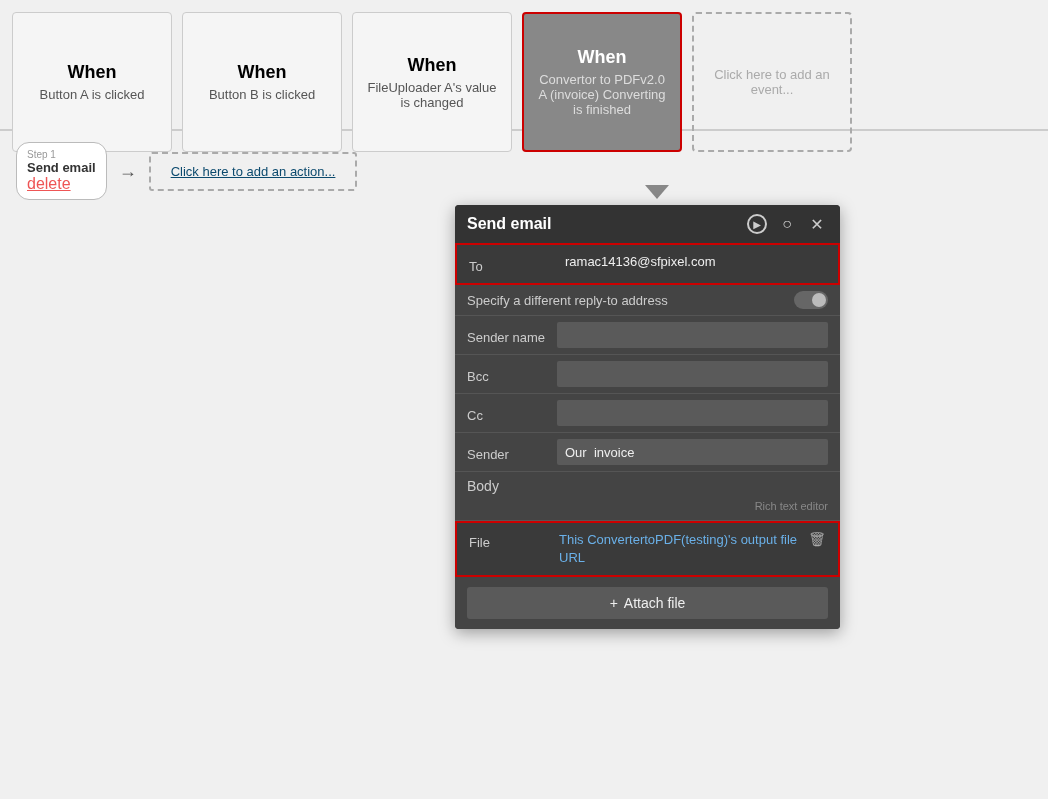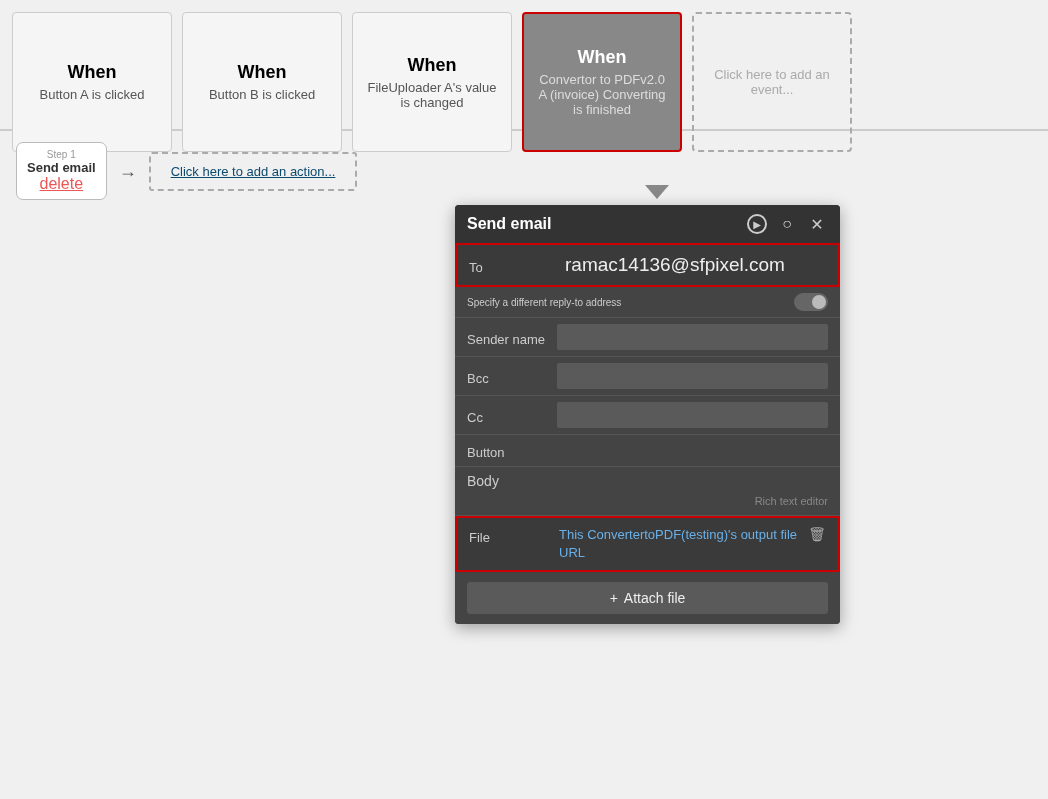--- a/index.html
+++ b/index.html
@@ -95,23 +95,23 @@
       align-items: center;
       padding: 14px 16px;
       background: #f0f0f0;
       gap: 12px;
       height: 80px;
     }
 
     .action-step-box {
       border: 1px solid #bbb;
       background: #fff;
-      border-radius: 7px;
+      border-radius: 13px;
       padding: 6px 10px;
-      text-align: center;
+      text-align: left;
       font-size: 12px;
       min-width: 80px;
     }
 
     .action-step-box .step-num {
       font-size: 10px;
       color: #999;
     }
 
     .action-step-box .step-name {
@@ -210,21 +210,21 @@
       width: 90px;
       min-width: 90px;
       padding-top: 4px;
     }
 
     .form-value {
       flex: 1;
       background: transparent;
       border: none;
       color: #eee;
-      font-size: 19px;
+      font-size: 13px;
       padding: 3px 6px;
       min-height: 26px;
     }
 
     .form-input {
       flex: 1;
       background: #5a5a5a;
       border: none;
       border-radius: 2px;
       color: #eee;
@@ -236,21 +236,21 @@
     .toggle-row {
       display: flex;
       align-items: center;
       padding: 6px 12px;
       border-bottom: 1px solid #555;
       gap: 8px;
     }
 
     .toggle-label {
       color: #ccc;
-      font-size: 10px;
+      font-size: 13px;
       flex: 1;
     }
 
     .toggle-switch {
       width: 34px;
       height: 18px;
       background: #666;
       border-radius: 9px;
       position: relative;
       cursor: pointer;
@@ -455,21 +455,22 @@
     <span class="form-label">Bcc</span>
     <input class="form-input" type="text" value="" style="">
   </div>
 
   <div class="form-row">
     <span class="form-label">Cc</span>
     <input class="form-input" type="text" value="" style="">
   </div>
 
   <div class="form-row">
-    <span class="form-label">Button</span>
+    <span class="form-label">Sender</span>
+    <input class="form-input" type="text" value="Our  invoice" style="">
   </div>
 
   <div class="body-row">
     <div class="body-label">Body</div>
     <div class="rich-text-hint">Rich text editor</div>
   </div>
 
   <div class="file-row">
     <span class="file-label">File</span>
     <span class="file-value">This ConvertertoPDF(testing)'s output file URL</span>

